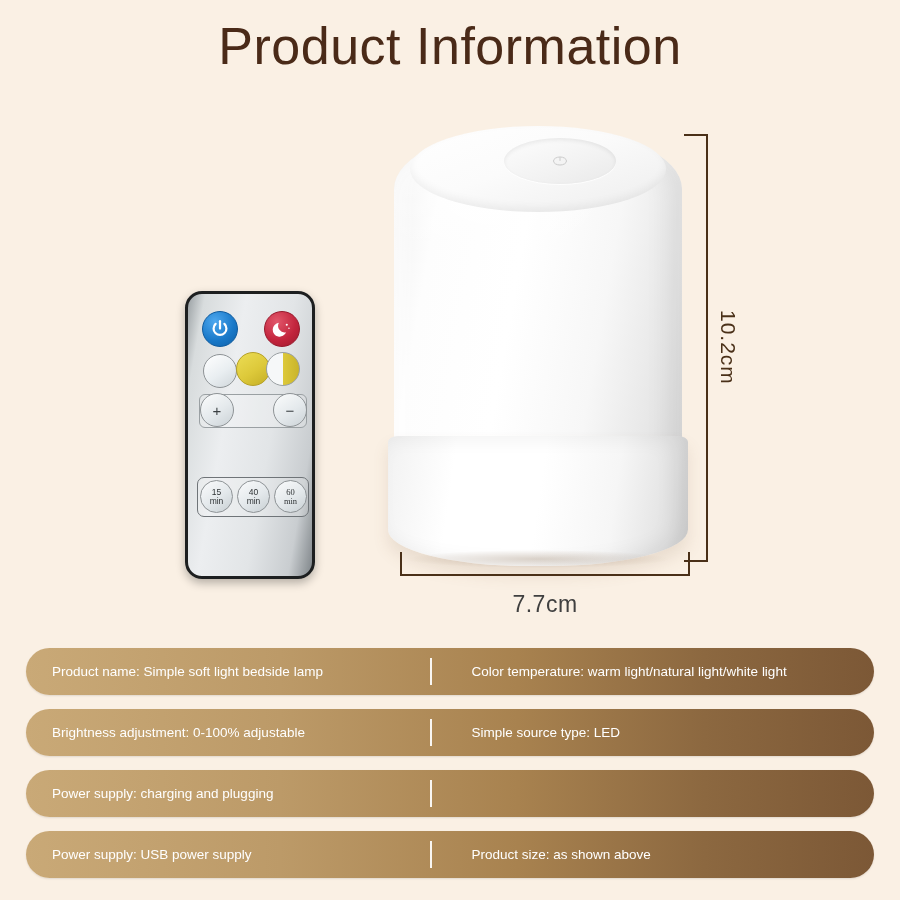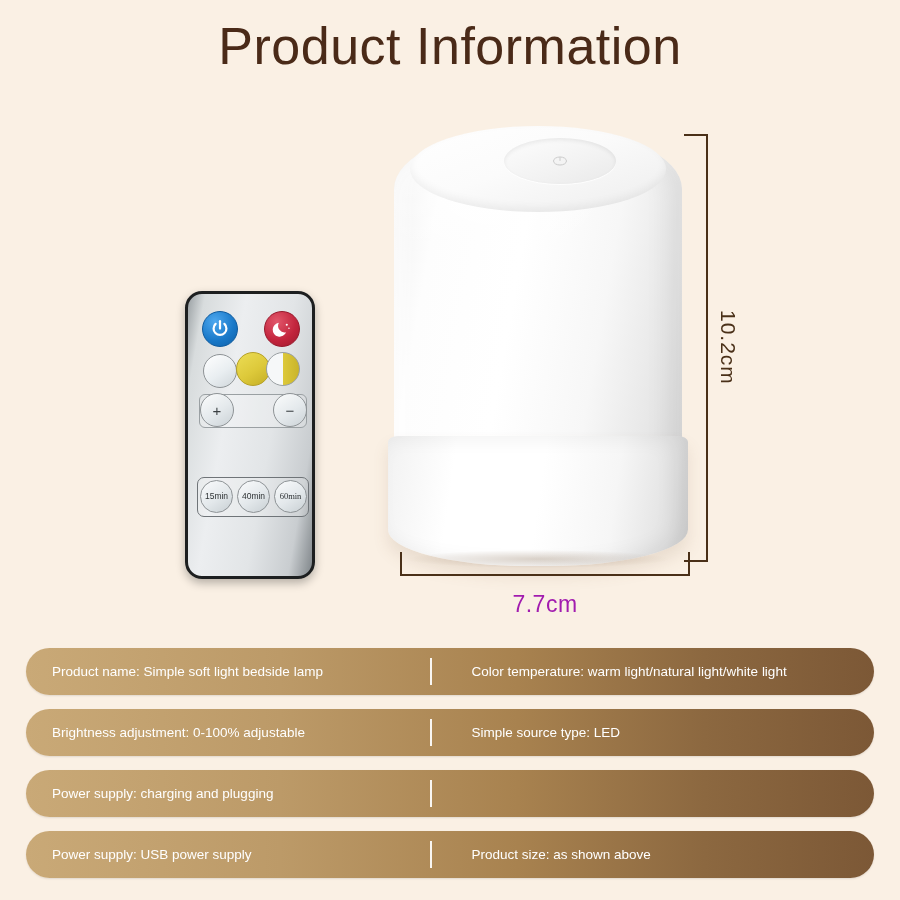--- a/index.html
+++ b/index.html
@@ -84,21 +84,21 @@
 
   .group-timer{
     position:absolute;left:9px;top:183px;width:112px;height:40px;
     border:1.6px solid #6f7478;border-radius:7px;
     background:rgba(255,255,255,.14);
     box-sizing:border-box;
   }
   .btn-timer{
     top:186px;width:33px;height:33px;
     background:linear-gradient(145deg,#fafbfc 0%,#e3e8eb 55%,#c8cfd3 100%);
-    display:flex;align-items:center;justify-content:center;
+    display:flex;flex-direction:column;align-items:center;justify-content:center;
     line-height:9px;color:#2e3234;
   }
   .btn-timer span{font-size:8.5px;}
   .t1{left:12px;} .t2{left:49px;} .t3{left:86px;font-family:Liberation Serif, serif;}
 
   
   .lamp{position:absolute;left:388px;top:118px;width:300px;height:448px;}
   .lamp-body{
     position:absolute;left:6px;top:10px;width:288px;height:380px;
     border-radius:48% 48% 14px 14px / 16% 16% 6% 6%;
@@ -148,21 +148,21 @@
   .dim-h-tick-l{left:400px;top:552px;width:2.4px;height:24px;}
   .dim-h-tick-r{left:688px;top:552px;width:2.4px;height:24px;}
   .dim-label-v{
     position:absolute;left:716px;top:310px;
     font-size:21px;color:#4A3018;
     writing-mode:vertical-rl;
     letter-spacing:1px;
   }
   .dim-label-h{
     position:absolute;left:400px;top:591px;width:290px;
-    text-align:center;font-size:23px;color:#a21caf;letter-spacing:.5px;
+    text-align:center;font-size:23px;color:#404040;letter-spacing:.5px;
   }
 
   
   .specs{position:absolute;left:0;top:648px;width:900px;}
   .spec-row{
     position:relative;
     margin:0 26px 14px 26px;
     height:47px;
     border-radius:24px;
     background:linear-gradient(90deg,#C9A977 0%,#BC9A68 30%,#A8824F 58%,#8C6840 80%,#7C5836 100%);

